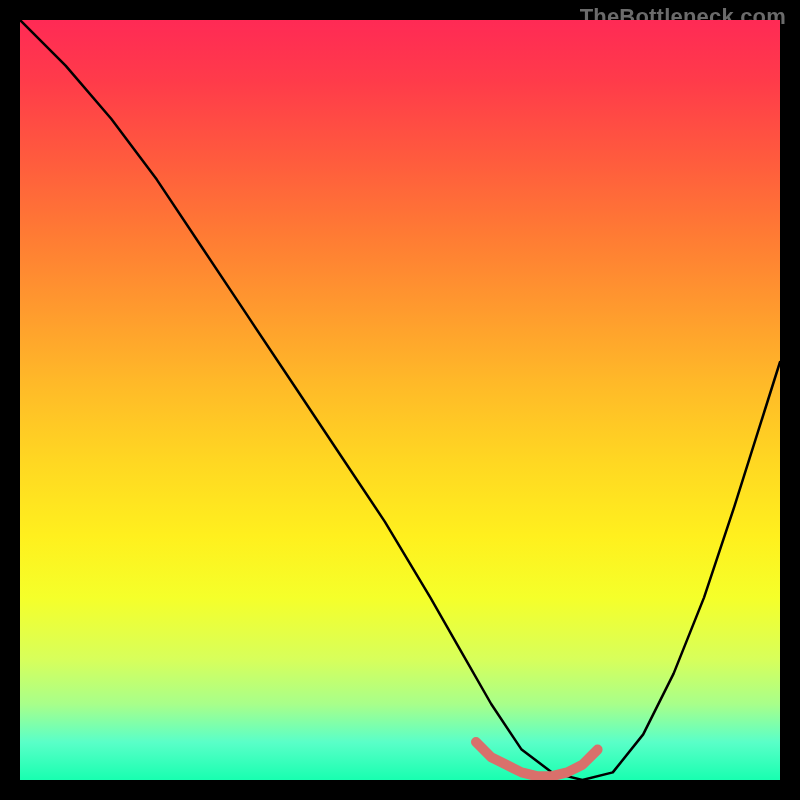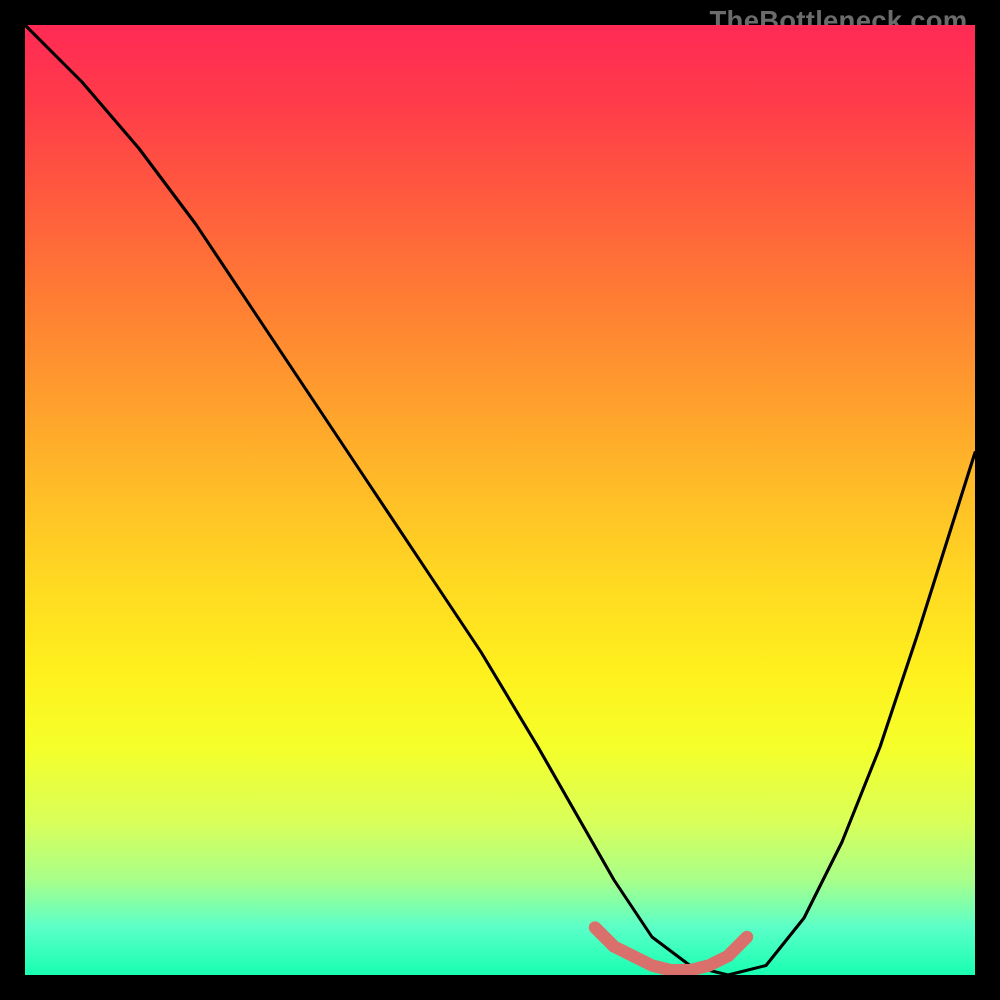--- a/index.html
+++ b/index.html
@@ -34,21 +34,21 @@
   }
   .curve {
     position: absolute;
     left: 0; top: 0;
     width: 760px; height: 760px;
     pointer-events: none;
   }
   .watermark {
     position: absolute;
     top: 4px;
-    right: 26px;
+    right: 14px;
     font-family: Arial, Helvetica, sans-serif;
     font-size: 22px;
     font-weight: 600;
     color: #6b6b6b;
     letter-spacing: 0.2px;
   }
 </style>
 </head>
 <body>
 

